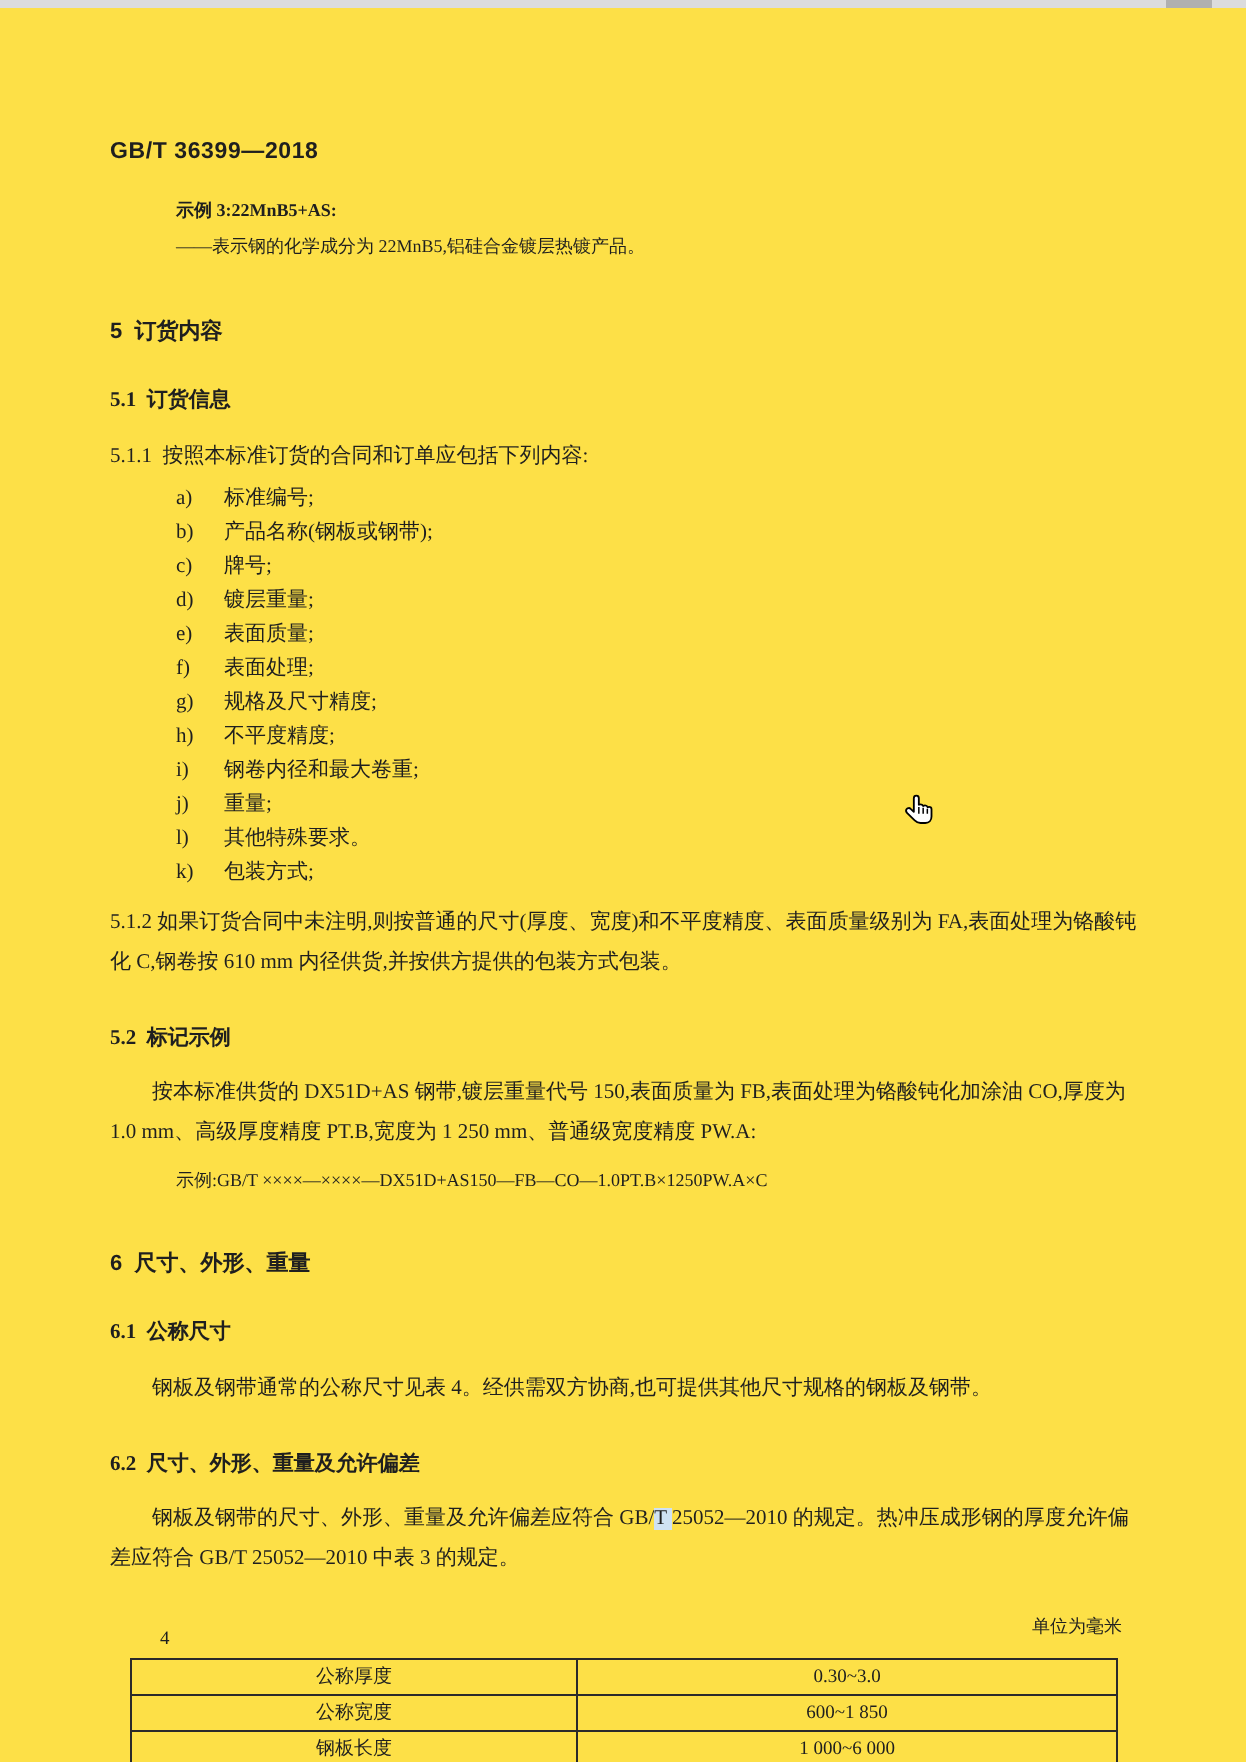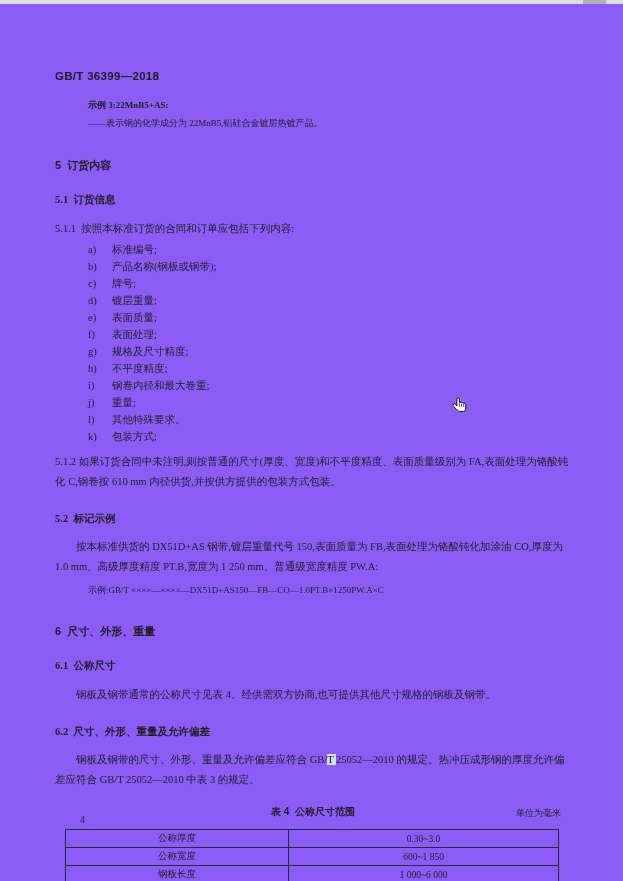--- a/index.html
+++ b/index.html
@@ -1,19 +1,19 @@
 <!DOCTYPE html>
 <html><head>
 <meta charset="utf-8">
 <style>
   * { margin:0; padding:0; box-sizing:border-box; }
   html,body { background:#9e9e9e; }
   .page {
     position:relative; width:623px; height:881px; margin:0 auto;
-    background:#8b5cf6; overflow:hidden; color:#1f1f1f;
+    background:#fde047; overflow:hidden; color:#1f1f1f;
     font-family:"Liberation Serif","DejaVu Serif",serif;
   }
   .topbar { position:absolute; top:0; left:0; width:623px; height:4px; background:#dcdcdc; }
   .topbar-thumb { position:absolute; top:0; left:583px; width:23px; height:4px; background:#b0b0b0; }
 
   .content { position:absolute; top:70px; left:55px; width:516px; }
 
   .doc-header { font-family:"Liberation Sans","DejaVu Sans",sans-serif; font-weight:bold; font-size:11.5px; letter-spacing:.3px; }
 
   .ex-block { margin-top:14px; margin-left:33px; font-size:9px; line-height:18px; }
@@ -97,21 +97,20 @@
     <div class="ex-line"><span class="ex-label">示例:</span><span>GB/T ××××—××××—DX51D+AS150—FB—CO—1.0PT.B×1250PW.A×C</span></div>
 
     <div class="h1">6  尺寸、外形、重量</div>
     <div class="h2">6.1  公称尺寸</div>
     <div class="para indent" style="margin-top:12px">钢板及钢带通常的公称尺寸见表 4。经供需双方协商,也可提供其他尺寸规格的钢板及钢带。</div>
 
     <div class="h2">6.2  尺寸、外形、重量及允许偏差</div>
     <div class="para indent" style="margin-top:11px"><span>钢板及钢带的尺寸、外形、重量及允许偏差应符合 GB/</span><span class="hl">T </span><span>25052—2010 的规定。热冲压成形钢的厚度允许偏差应符合 GB/T 25052—2010 中表 3 的规定。</span></div>
 
     <div class="caption-row">
-      <div class="caption">表 4  公称尺寸范围</div>
       <div class="unit-note">单位为毫米</div>
     </div>
 
     <table class="t4">
       <tbody>
       <tr>
         <td>公称厚度</td>
         <td>0.30~3.0</td>
       </tr>
       <tr>

